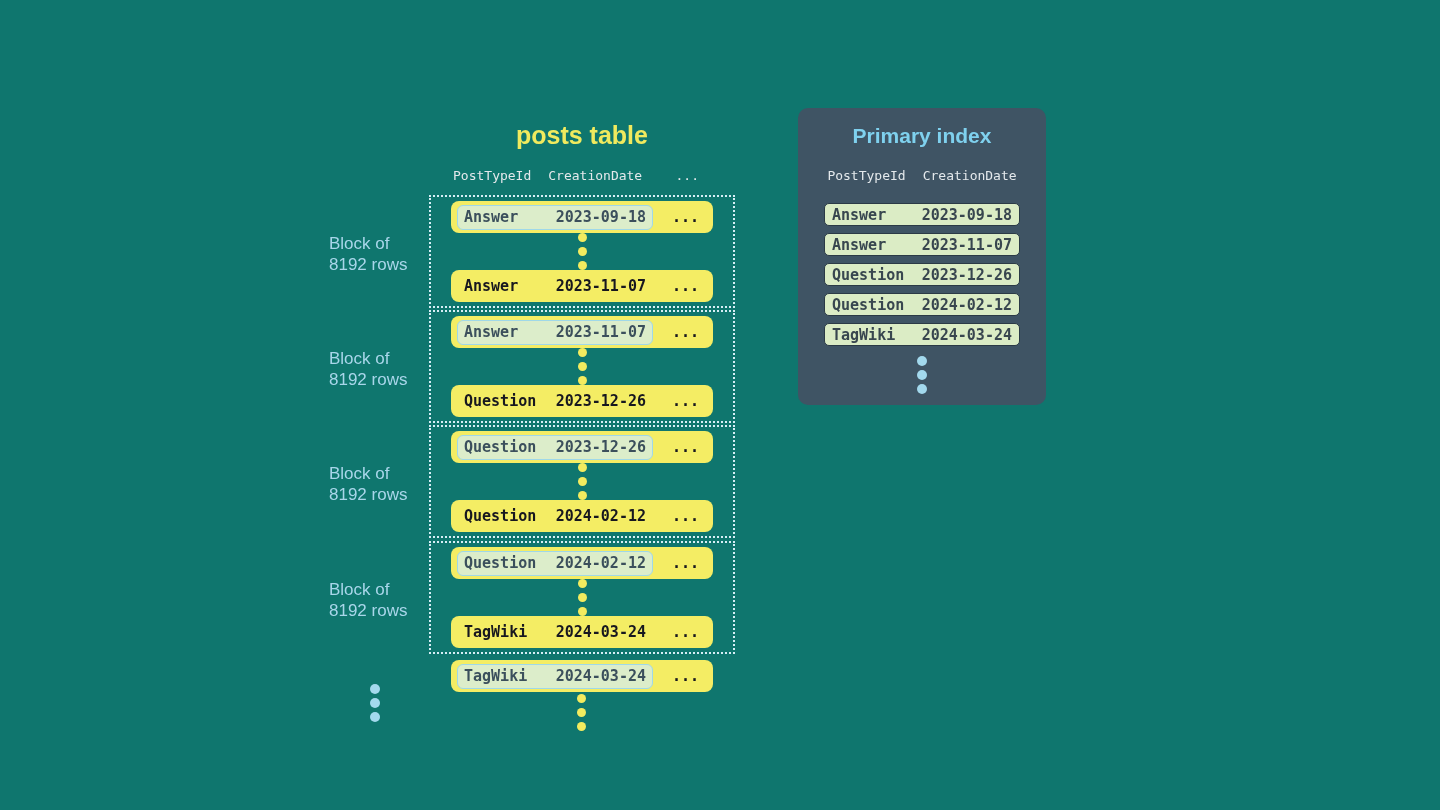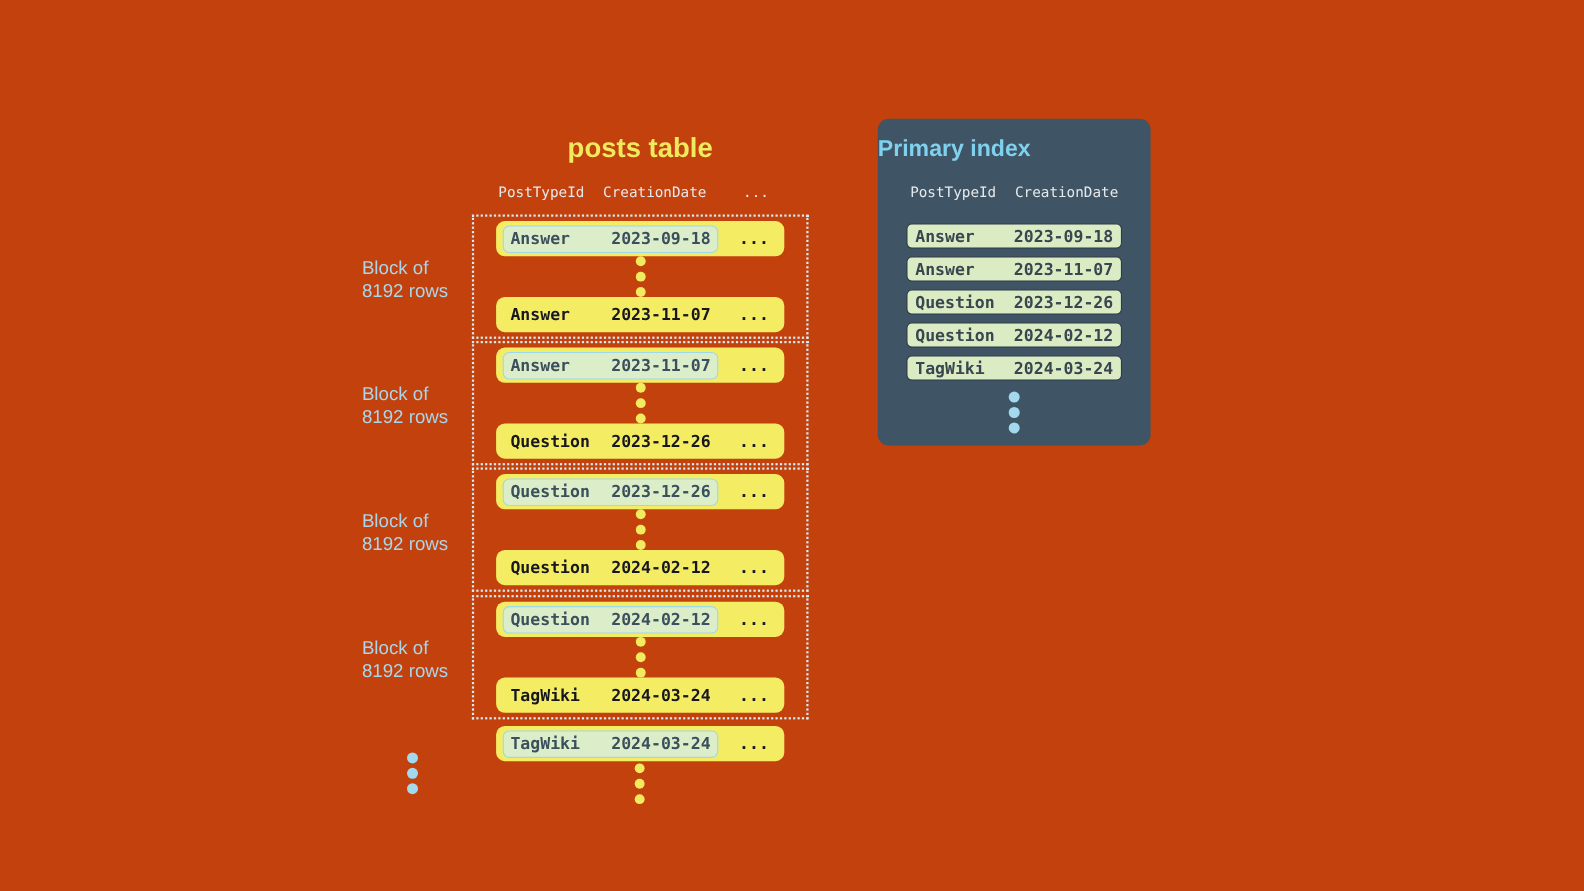--- a/index.html
+++ b/index.html
@@ -5,21 +5,21 @@
   html, body {
     margin: 0;
     padding: 0;
     background: #040404;
     font-family: "Liberation Sans", sans-serif;
   }
   .stage {
     position: relative;
     width: 1440px;
     height: 810px;
-    background: #c2410c;
+    background: #0f766e;
     overflow: hidden;
   }
 
   
   .posts-title {
     position: absolute;
     left: 429px; top: 120px; width: 306px;
     margin: 0;
     text-align: center;
     font-size: 25px; line-height: 30px; font-weight: 600;
@@ -117,21 +117,21 @@
     position: absolute;
     left: 798px; top: 108px;
     width: 248px; height: 297px;
     background: #3f5464;
     border-radius: 10px;
   }
   .pindex-title {
     position: absolute;
     left: 0; top: 14px; width: 100%;
     margin: 0;
-    text-align: left;
+    text-align: center;
     font-size: 21px; line-height: 28px; font-weight: 600;
     color: #7fd1ee;
   }
   .pindex-header {
     position: absolute;
     left: 0; top: 60px; width: 100%;
     display: flex; justify-content: center; gap: 17px;
     font-family: "DejaVu Sans Mono", monospace;
     font-size: 13px; font-weight: 500; color: #e4e9ec;
   }

